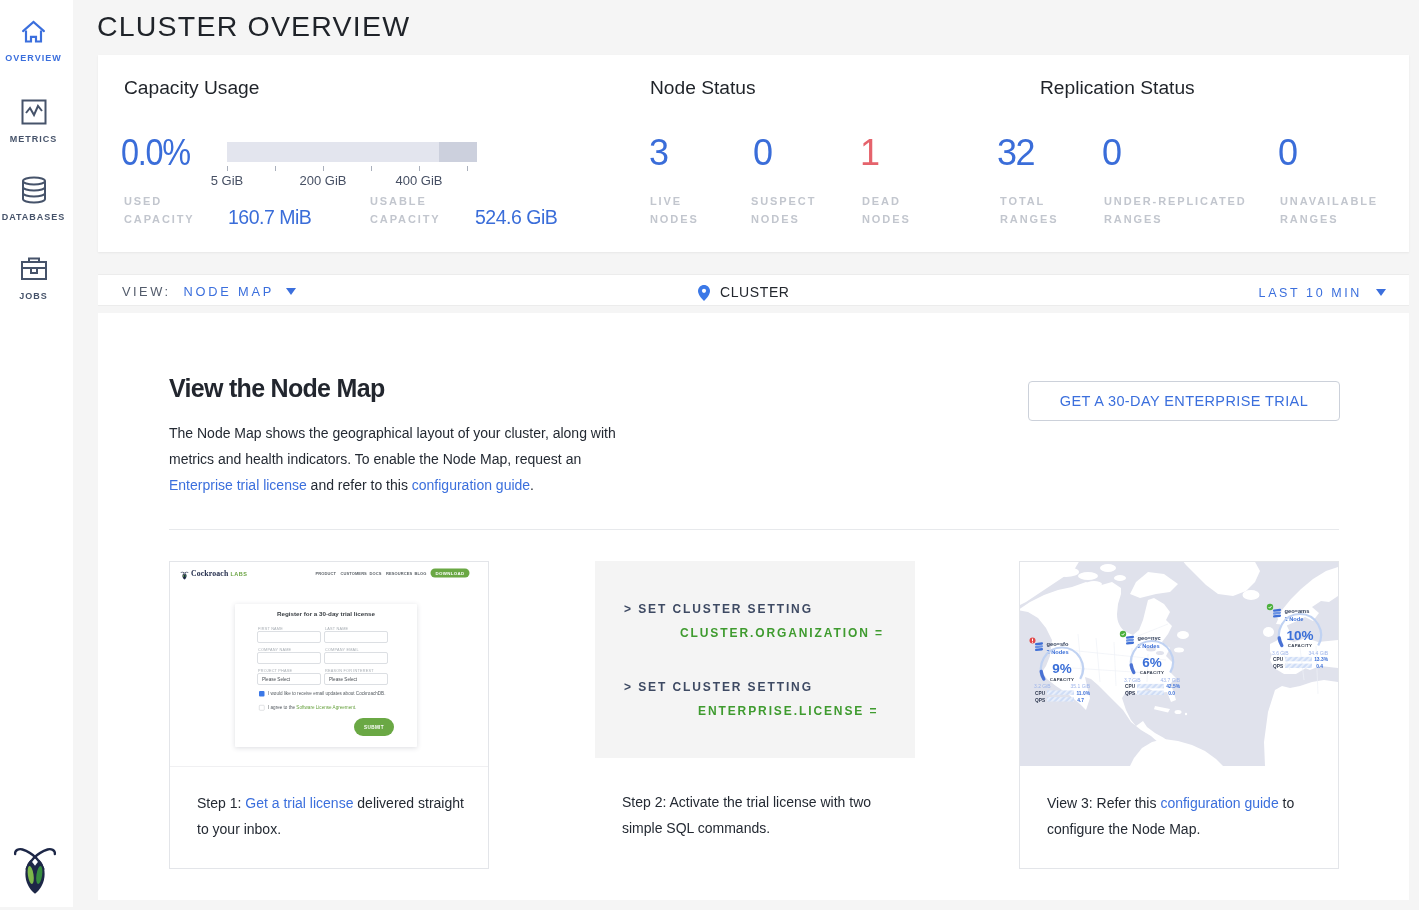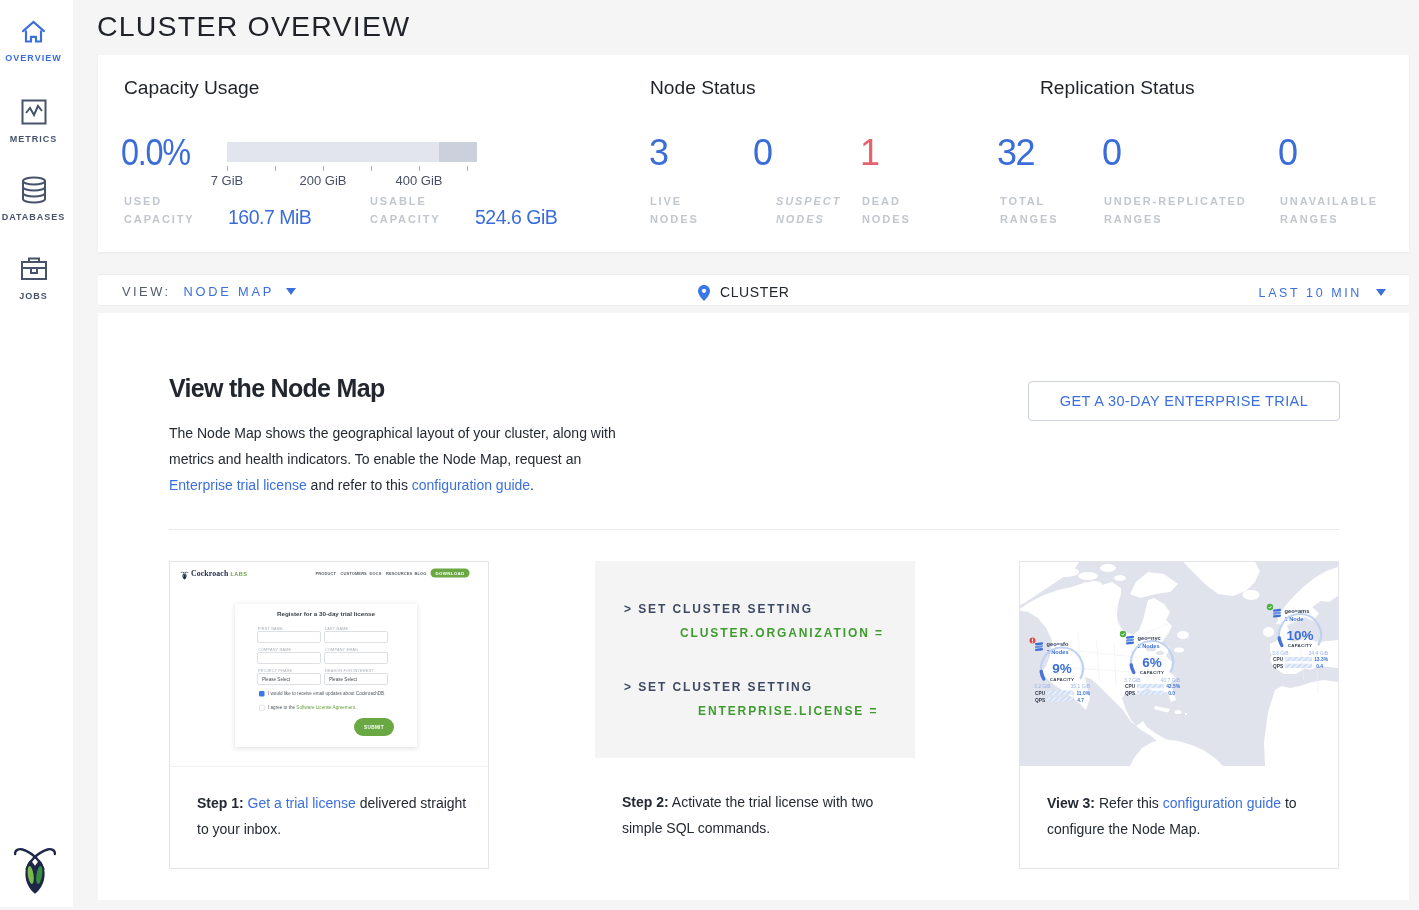--- a/index.html
+++ b/index.html
@@ -48,21 +48,21 @@
 #trialbtn { position:absolute; left:930px; top:68px; width:312px; height:40px; border:1px solid #ccd1da; border-radius:4px; background:#fff; color:#3b6fdd; font-size:14.5px; letter-spacing:0.4px; text-align:center; line-height:38px; font-family:"Liberation Sans",sans-serif; }
 #hr1 { position:absolute; left:71px; top:216px; width:1170px; height:1px; background:#e7e9ec; }
 
 
 .stepcard { position:absolute; top:248px; width:320px; height:308px; background:#fff; }
 .stepcard.bordered { border:1px solid #e3e5e9; }
 #card1 { left:71px; }
 #card2 { left:497px; }
 #card3 { left:921px; }
 .steptext { position:absolute; left:27px; top:228px; width:278px; font-size:14px; line-height:26px; color:#242a33; }
-.steptext b { font-weight:700; }
+.steptext b { font-weight:400; }
 
 
 #codeblock { position:absolute; left:0; top:0; width:320px; height:197px; background:#f4f4f4; font-weight:700; font-size:12px; letter-spacing:1.9px; line-height:1; }
 #codeblock .l { position:absolute; white-space:nowrap; }
 #codeblock .dark { color:#3e4a63; }
 #codeblock .green { color:#3f9b2f; }
 
 
 #shot1 { position:absolute; left:0; top:0; width:318px; height:205px; background:#fff; border-bottom:1px solid #f0f0f2; overflow:hidden; }
 #shot1in { position:absolute; left:0; top:0; width:636px; height:410px; transform:scale(0.5); transform-origin:0 0; filter:blur(0.4px); }
@@ -136,34 +136,34 @@
   <div class="bignum" style="left:23px; transform:scaleX(0.9); transform-origin:0 50%;">0.0%</div>
   <div id="capbar">
       <div class="dark"></div>
     </div>
   <div class="tick" style="left:129px;"></div>
   <div class="tick" style="left:177px;"></div>
   <div class="tick" style="left:225px;"></div>
   <div class="tick" style="left:273px;"></div>
   <div class="tick" style="left:321px;"></div>
   <div class="tick" style="left:369px;"></div>
-  <div class="ticklabel" style="left:129px;">7 GiB</div>
+  <div class="ticklabel" style="left:129px;">5 GiB</div>
   <div class="ticklabel" style="left:225px;">200 GiB</div>
   <div class="ticklabel" style="left:321px;">400 GiB</div>
 
   <div class="caplabel" style="left:26px;">USED<br>CAPACITY</div>
   <div class="capval" style="left:130px; top:152px;">160.7 MiB</div>
   <div class="caplabel" style="left:272px;">USABLE<br>CAPACITY</div>
   <div class="capval" style="left:377px; top:152px;">524.6 GiB</div>
 
   <div class="bignum" style="left:551px;">3</div>
   <div class="bignum" style="left:655px;">0</div>
   <div class="bignum red" style="left:762px;">1</div>
   <div class="statlabel" style="left:552px;">LIVE<br>NODES</div>
-  <div class="statlabel" style="left:678px;font-style:italic;">SUSPECT<br>NODES</div>
+  <div class="statlabel" style="left:653px;">SUSPECT<br>NODES</div>
   <div class="statlabel" style="left:764px;">DEAD<br>NODES</div>
 
   <div class="bignum" style="left:899px;">32</div>
   <div class="bignum" style="left:1004px;">0</div>
   <div class="bignum" style="left:1180px;">0</div>
   <div class="statlabel" style="left:902px;">TOTAL<br>RANGES</div>
   <div class="statlabel" style="left:1006px;">UNDER-REPLICATED<br>RANGES</div>
   <div class="statlabel" style="left:1182px;">UNAVAILABLE<br>RANGES</div>
 </div>
 

